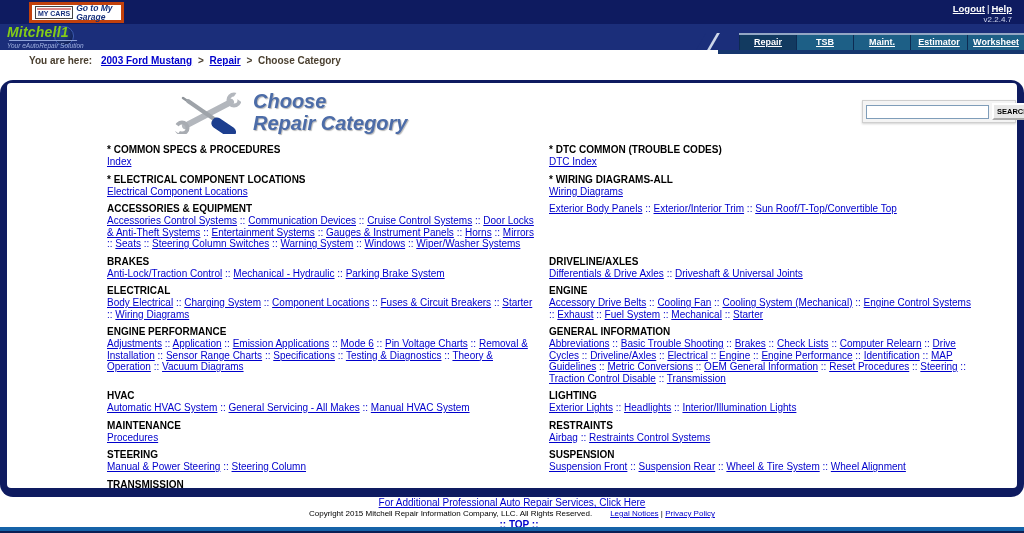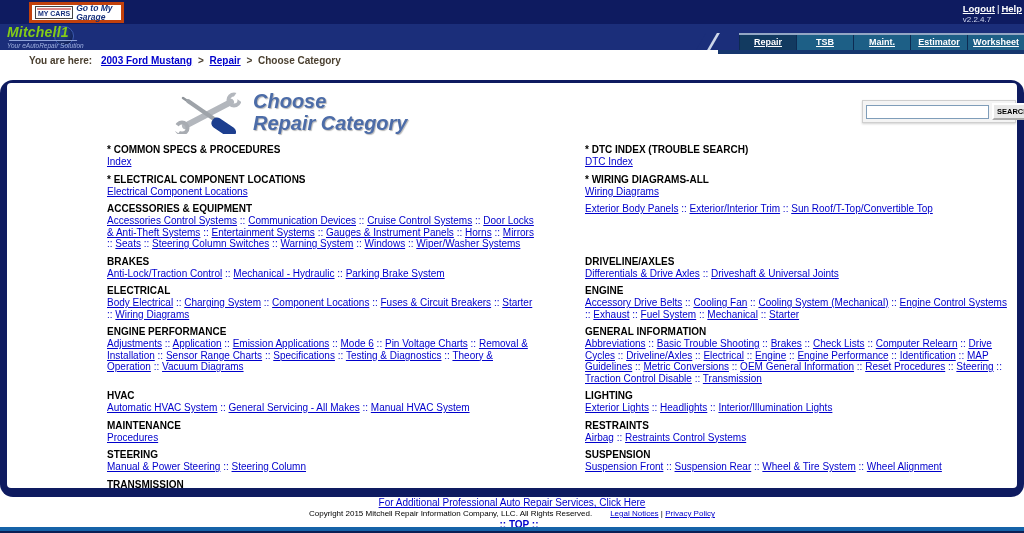--- a/index.html
+++ b/index.html
@@ -16,21 +16,21 @@
     border: 3px solid #c2410c; display: flex; align-items: center; gap: 3px; padding: 4px 3px;
     cursor: pointer;
     margin-left: 27px;
   }
   .plate {
     border: 1px solid #444; background: #fdfdfd; color: #16307c; font-weight: bold;
     font-size: 7px; padding: 3px 2px 1px 2px; position: relative; line-height: 7px;
   }
   .plate::before { content:""; position:absolute; top:1px; left:1px; right:1px; height:2px; background:#d88; }
   .garage-label { color:#16307c; font-style: italic; font-weight: bold; font-size: 8.5px; line-height: 9px; width: 42px; }
-  .topbar-right { position: absolute; right: 2px; top: 3px; text-align: left; color: #fff; font-size: 9.5px; font-weight: bold; }
+  .topbar-right { position: absolute; right: 12px; top: 3px; text-align: right; color: #fff; font-size: 9.5px; font-weight: bold; }
   .topbar-right a { color: #fff; text-decoration: underline; }
   .topbar-right .sep { margin: 0 2px; font-weight: normal; }
   .version { font-weight: normal; font-size: 8px; color: #cfd6ee; margin-top: 1px; }
 
   
   .brandbar { height: 26px; background: #1b2e7a; position: relative; }
   .globe-icon { position: absolute; left: 54px; top: 2px; width: 20px; height: 20px; border-radius: 50%;
     background: radial-gradient(circle at 35% 35%, #2a4a9e, #0a1440); border: 1px solid #3c5cb0; }
   .brand { position: absolute; left: 7px; top: 1px; z-index: 2; }
   .brand-name { color: #84cc16; font-weight: bold; font-style: italic; font-size: 14px; line-height: 15px; letter-spacing: 0.2px; }
@@ -60,21 +60,21 @@
     border: 2px outset #fff; padding: 0 3px; font-family: inherit; cursor: pointer; }
 
   
   .main { height: 417px; background: #0e1b60; padding: 3px 7px; border-radius: 13px; }
   .panel { background: #fff; height: 405px; border-radius: 4px; overflow: hidden; padding-top: 5px; }
 
   .title-block { display: flex; align-items: flex-start; margin: 2px 0 8px 168px; gap: 12px; height: 46px; }
   .page-title { font-style: italic; font-weight: bold; font-size: 20px; line-height: 22px;
     color: #4c6ca8; text-shadow: 1px 1px 1px #b8b8b8; }
 
-  .cat-row { display: flex; gap: 36px; }
+  .cat-row { display: flex; }
   .cat-cell { width: 430px; margin-bottom: 6px; }
   .cat-cell.left { margin-left: 100px; }
   .cat-cell.right { margin-left: 12px; }
   .cat-heading { font-size: 10px; font-weight: bold; color: #000; line-height: 12px; }
   .cat-links { font-size: 10px; line-height: 11.5px; }
   .cat-link { color: #0000cc; text-decoration: underline; }
   .link-sep { color: #0000cc; }
 
   
   .footer { height: 30px; background: #fff; text-align: center; overflow: hidden; }
@@ -154,21 +154,21 @@
       </div>
     </div>
 
     <div>
         <div class="cat-row">
           <div class="cat-cell left">
             <div class="cat-heading">* COMMON SPECS &amp; PROCEDURES</div>
             <div class="cat-links"><a class="cat-link">Index</a></div>
           </div>
           <div class="cat-cell right">
-            <div class="cat-heading">* DTC INDEX (TROUBLE SEARCH)</div>
+            <div class="cat-heading">* DTC COMMON (TROUBLE CODES)</div>
             <div class="cat-links"><a class="cat-link">DTC Index</a></div>
           </div>
         </div>
         <div class="cat-row">
           <div class="cat-cell left">
             <div class="cat-heading">* ELECTRICAL COMPONENT LOCATIONS</div>
             <div class="cat-links"><a class="cat-link">Electrical Component Locations</a></div>
           </div>
           <div class="cat-cell right">
             <div class="cat-heading">* WIRING DIAGRAMS-ALL</div>

